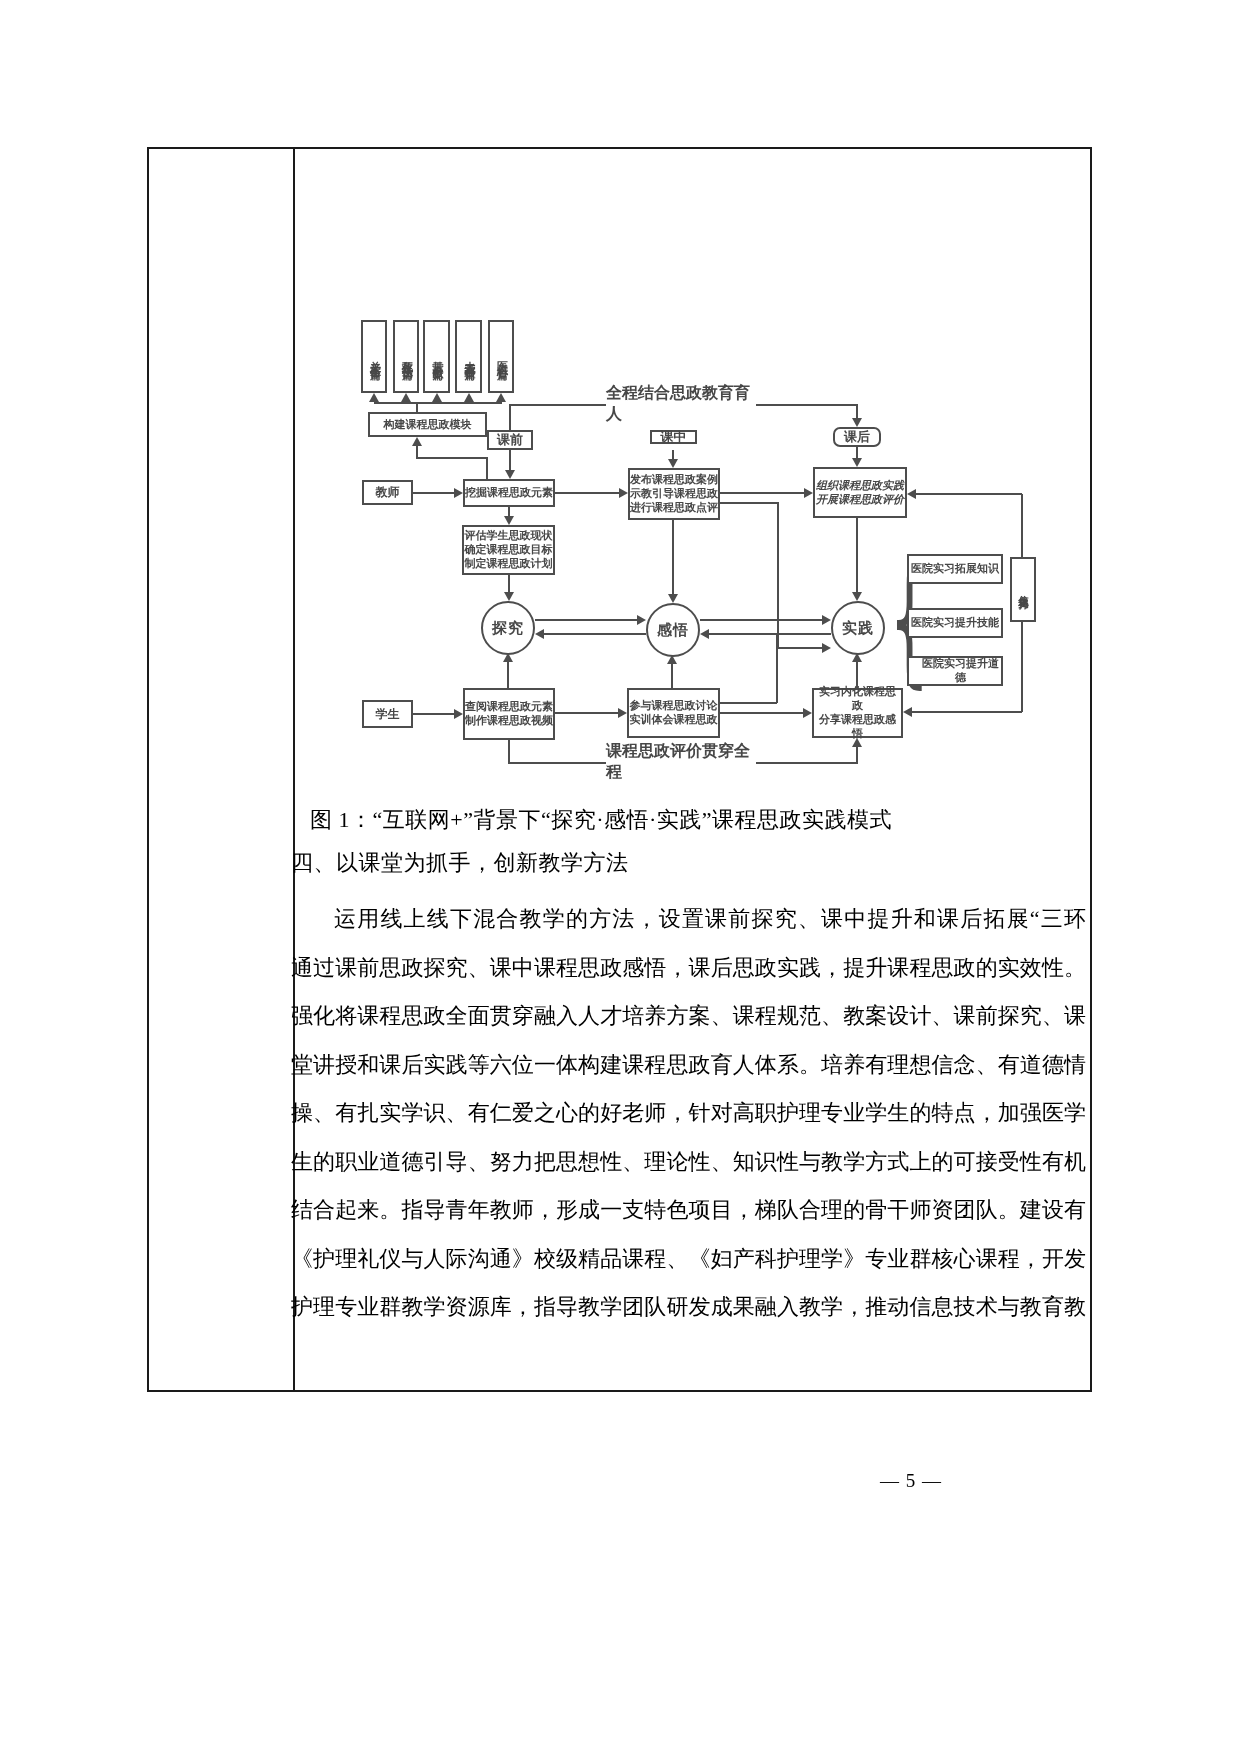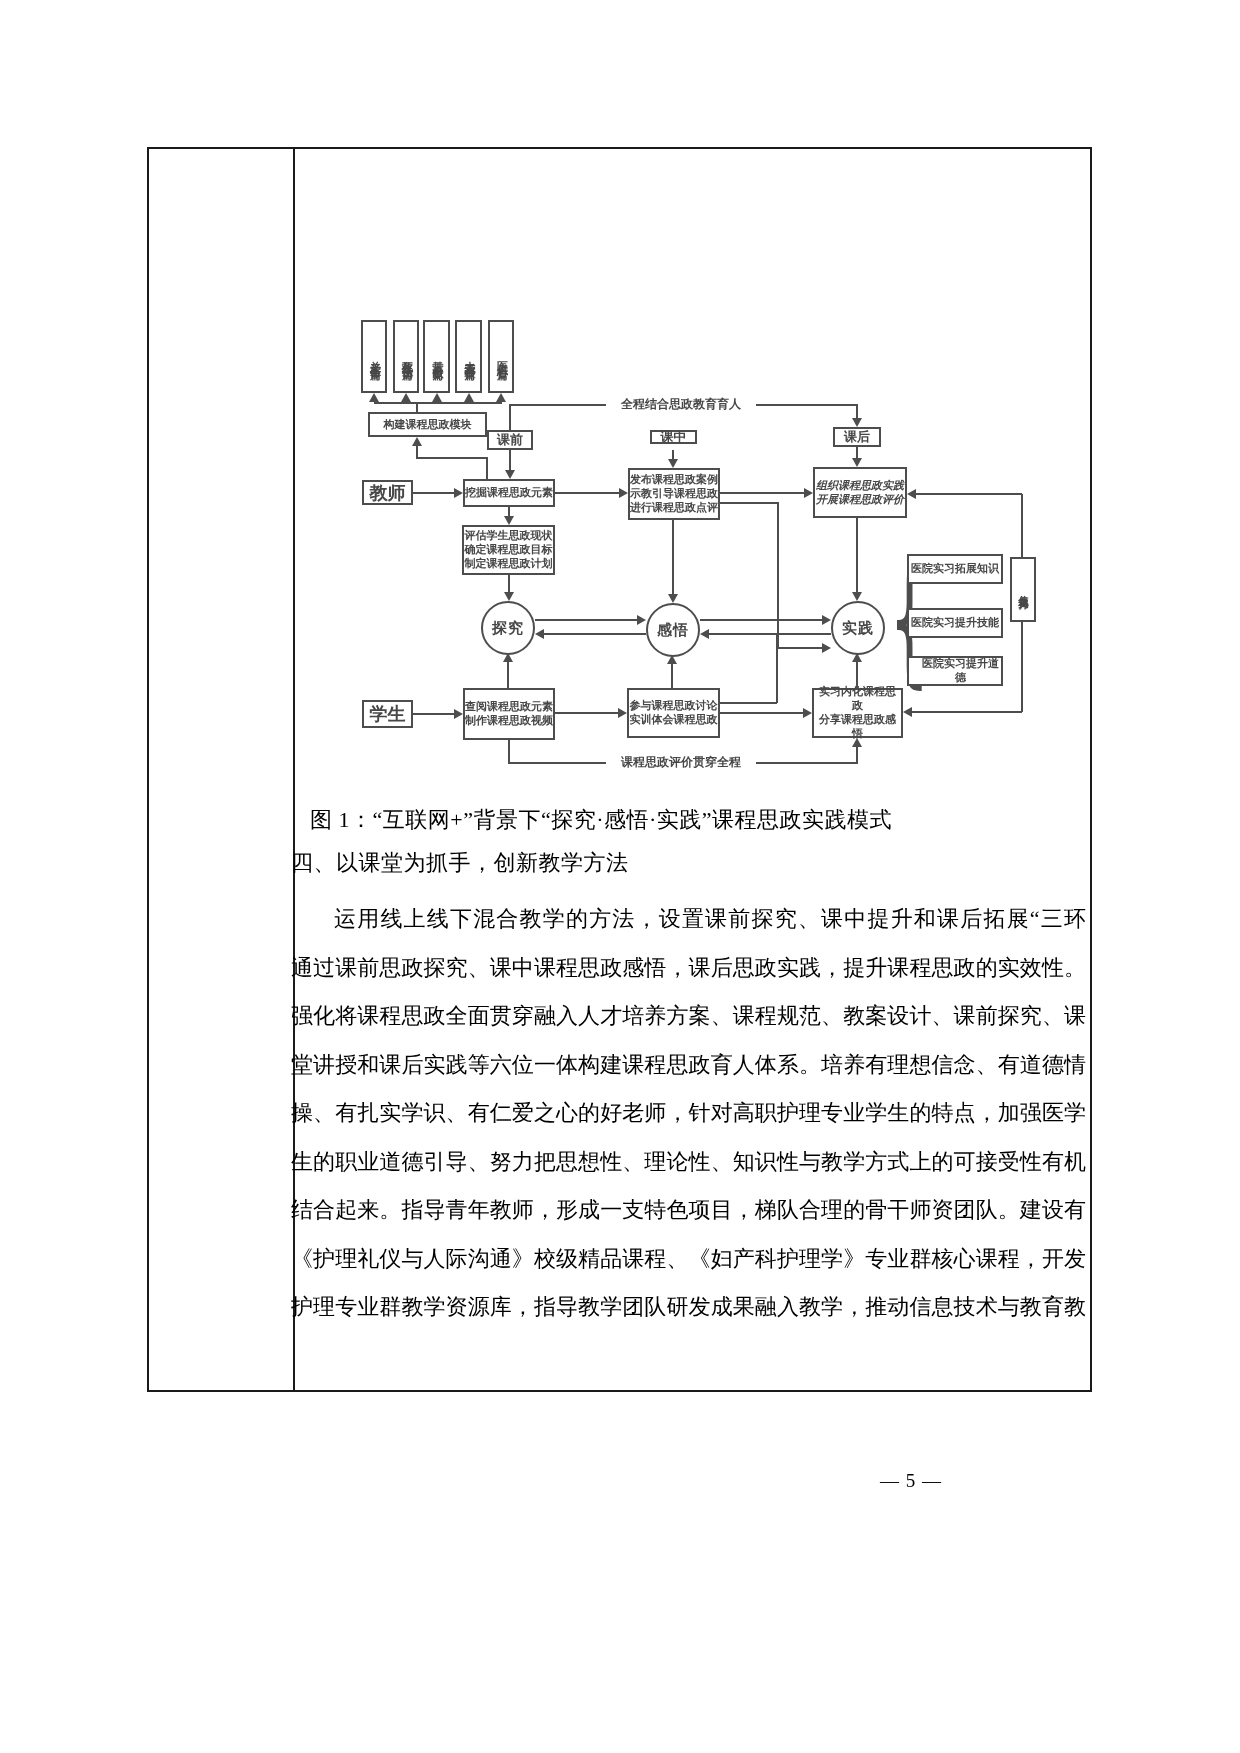--- a/index.html
+++ b/index.html
@@ -17,33 +17,33 @@
   .pline.first{text-indent:43px;}
   .pline.last{text-align-last:left;}
   .pagenum{position:absolute;left:880px;top:1470px;font-size:19px;letter-spacing:1px;}
   
   #diag{position:absolute;left:340px;top:300px;width:710px;height:485px;
         font-family:"DejaVu Sans","Liberation Sans",sans-serif;color:#474747;}
   .db{position:absolute;box-sizing:border-box;border:2px solid #4d4d4d;background:#fff;
       display:flex;align-items:center;justify-content:center;text-align:center;
       font-weight:bold;white-space:pre-line;}
   .f11{font-size:11px;line-height:14px;}
-  .f12{font-size:18px;}
+  .f12{font-size:12px;}
   .f13{font-size:13px;}
   .vtext{writing-mode:vertical-rl;letter-spacing:2px;font-size:11px;}
   .circ{border-radius:50%;font-size:15px;letter-spacing:1px;}
   .hl,.vl{position:absolute;background:#4d4d4d;}
   .hl{height:2px;}
   .vl{width:2px;}
   .ar{position:absolute;width:0;height:0;}
   .ar-r{border-top:5px solid transparent;border-bottom:5px solid transparent;border-left:9px solid #4d4d4d;}
   .ar-l{border-top:5px solid transparent;border-bottom:5px solid transparent;border-right:9px solid #4d4d4d;}
   .ar-u{border-left:5px solid transparent;border-right:5px solid transparent;border-bottom:9px solid #4d4d4d;}
   .ar-d{border-left:5px solid transparent;border-right:5px solid transparent;border-top:9px solid #4d4d4d;}
-  .banner{position:absolute;background:#fff;font-size:12px;font-weight:bold;color:#474747;
+  .banner{position:absolute;background:#fff;font-size:16px;font-weight:bold;color:#474747;
           display:flex;align-items:center;justify-content:center;}
   .brace{position:absolute;color:#4d4d4d;font-family:"DejaVu Sans",sans-serif;font-weight:normal;
          transform:scaleX(.45);transform-origin:center;}
 </style>
 </head>
 <body>
 
 <div id="page">
 
   <div class="tbl-frame"></div>
@@ -73,21 +73,21 @@
     <div class="vl" style="left:146px;top:157px;height:22px;"></div>
 
     <div class="vl" style="left:169px;top:104px;height:26px;"></div>
     <div class="hl" style="left:169px;top:104px;width:349px;"></div>
     <div class="vl" style="left:516px;top:104px;height:16px;"></div>
     <div class="ar ar-d" style="left:512px;top:118px;"></div>
     <div class="banner" style="left:266px;top:94px;width:150px;height:20px;">全程结合思政教育育人</div>
 
     <div class="db f13" style="left:147px;top:130px;width:46px;height:20px;">课前</div>
     <div class="db f13" style="left:310px;top:130px;width:47px;height:14px;text-align:right;">课中</div>
-    <div class="db f13" style="left:493px;top:127px;width:48px;height:20px;">课后</div>
+    <div class="db f13" style="left:493px;top:127px;width:48px;height:20px;border-radius:7px;">课后</div>
 
     <div class="db f12" style="left:22px;top:180px;width:51px;height:25px;">教师</div>
     <div class="db f11" style="left:123px;top:179px;width:92px;height:28px;">挖掘课程思政元素</div>
     <div class="db f11" style="left:288px;top:168px;width:92px;height:52px;">发布课程思政案例
 示教引导课程思政
 进行课程思政点评</div>
     <div class="db f11" style="left:473px;top:167px;width:94px;height:51px;font-style:italic;">组织课程思政实践
 开展课程思政评价</div>
 
     <div class="hl" style="left:73px;top:192px;width:42px;"></div>

